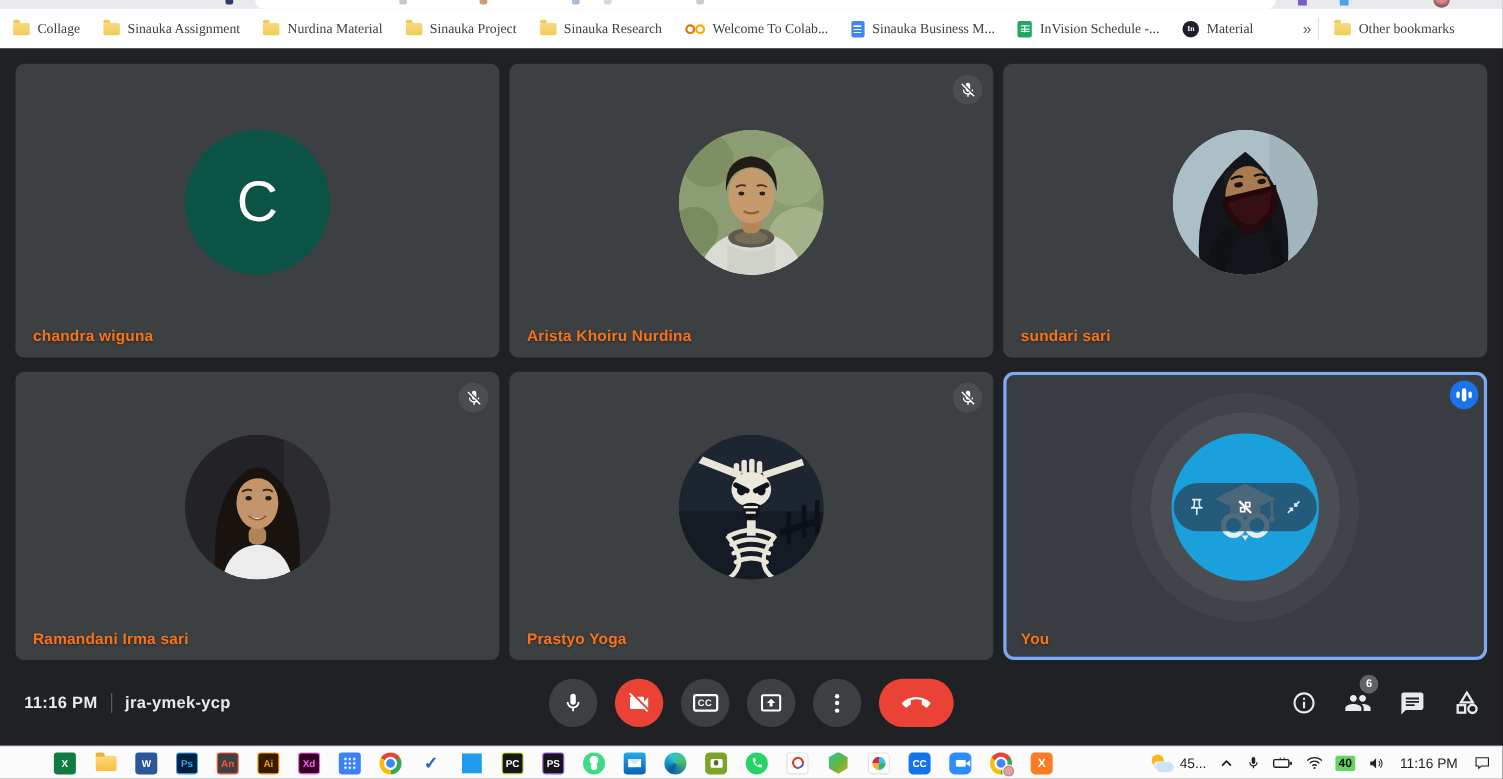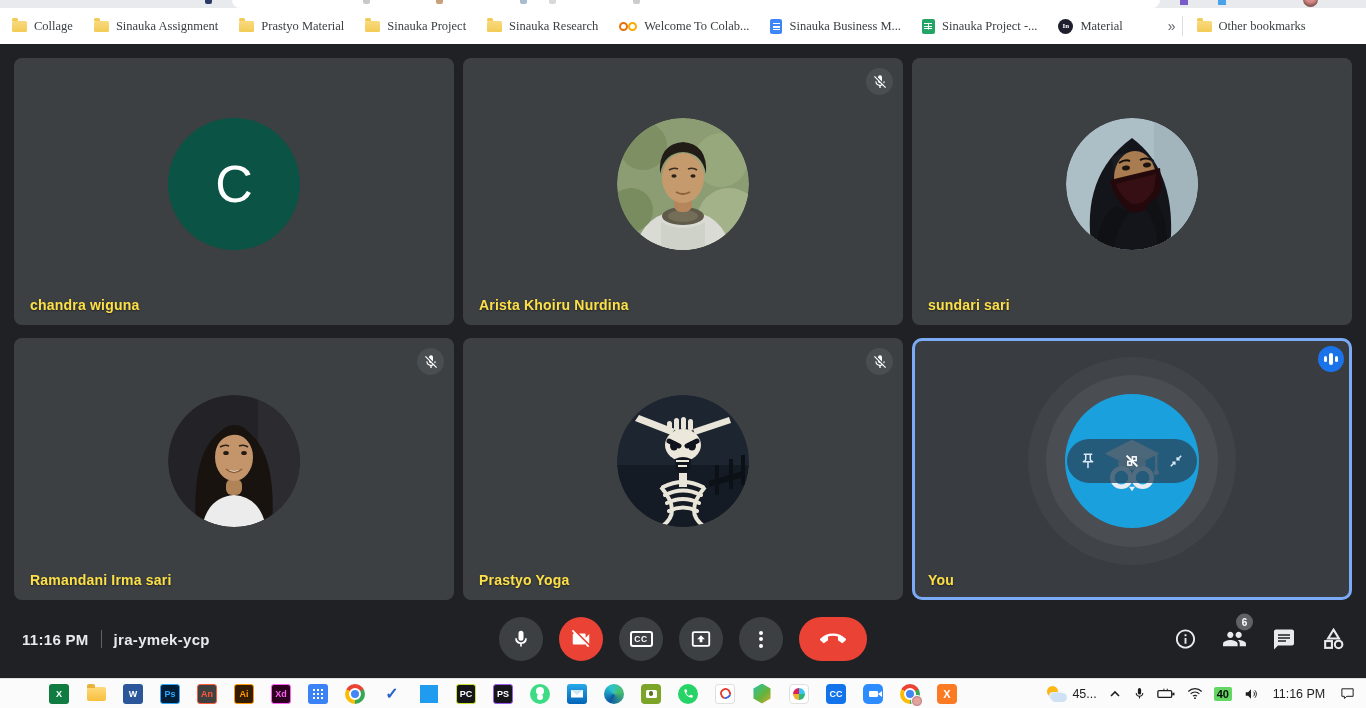--- a/index.html
+++ b/index.html
@@ -31,21 +31,21 @@
      linear-gradient(#fff 0 0) 3.4px 0/1.3px 6.5px no-repeat; }
   .bm-invision { width:15px; height:15px; border-radius:50%; background:#1e1e2d; color:#fff; font-size:7px; font-weight:700; display:flex; align-items:center; justify-content:center; flex:0 0 auto; }
   .bm-chevrons { font-size:14px; color:#5f6368; margin:0 6px 0 24px; cursor:pointer; }
   .bm-sep { width:1px; height:20px; background:#dadce0; margin-right:14px; }
 
   
   .meet { position:absolute; top:44px; left:0; width:1366px; height:634px; background:#202124; }
   .tiles { position:absolute; top:14px; left:14px; width:1338px; height:542px; display:grid; grid-template-columns:1fr 1fr 1fr; grid-template-rows:267px 262px; gap:13px 9px; }
   .tile { position:relative; background:#3c4043; border-radius:8px; }
   .tile.you { border-radius:10px; box-shadow:inset 0 0 0 3px #7baaf7; background:#393c40; }
-  .tile-name { position:absolute; left:16px; bottom:12px; color:#fde047; font-size:14px; font-weight:700; letter-spacing:.2px; text-shadow:0 1px 2px rgba(0,0,0,.45);margin-top:32px; }
+  .tile-name { position:absolute; left:16px; bottom:12px; color:#f97316; font-size:14px; font-weight:700; letter-spacing:.2px; text-shadow:0 1px 2px rgba(0,0,0,.45);margin-top:32px; }
   .mute-badge { position:absolute; top:10px; right:10px; width:27px; height:27px; border-radius:50%; background:rgba(76,81,86,.8); display:flex; align-items:center; justify-content:center; }
   .audio-badge { position:absolute; top:8px; right:8px; width:26px; height:26px; border-radius:50%; background:#1a73e8; display:flex; align-items:center; justify-content:center; gap:2px; }
   .audio-badge i { width:3.5px; background:#fff; border-radius:2px; }
   .audio-badge i:nth-child(1){height:6px;} .audio-badge i:nth-child(2){height:12px;} .audio-badge i:nth-child(3){height:6px;}
 
   .avatar { position:absolute; left:50%; top:calc(50% - 8px); transform:translate(-50%,-50%); }
   .avatar-initial { width:132px; height:132px; border-radius:50%; background:#0b5345; color:#fff; display:flex; align-items:center; justify-content:center; font-size:52px; font-weight:400; }
   .avatar svg.photo { display:block; border-radius:50%; }
 
   .halo1 { position:absolute; left:50%; top:calc(50% - 8px); transform:translate(-50%,-50%); width:208px; height:208px; border-radius:50%; background:#404347; }
@@ -143,21 +143,21 @@
     <div class="bm">
       <span class="bm-folder"></span>
       <span>Collage</span>
     </div>
     <div class="bm">
       <span class="bm-folder"></span>
       <span>Sinauka Assignment</span>
     </div>
     <div class="bm">
       <span class="bm-folder"></span>
-      <span>Prastyo Material</span>
+      <span>Nurdina Material</span>
     </div>
     <div class="bm">
       <span class="bm-folder"></span>
       <span>Sinauka Project</span>
     </div>
     <div class="bm">
       <span class="bm-folder"></span>
       <span>Sinauka Research</span>
     </div>
     <div class="bm">
@@ -166,21 +166,21 @@
           <i></i>
         </span>
       <span>Welcome To Colab...</span>
     </div>
     <div class="bm">
       <span class="bm-docs"></span>
       <span>Sinauka Business M...</span>
     </div>
     <div class="bm">
       <span class="bm-sheets"></span>
-      <span>Sinauka Project -...</span>
+      <span>InVision Schedule -...</span>
     </div>
     <div class="bm">
       <span class="bm-invision">In</span>
       <span>Material</span>
     </div>
     <div class="bm-chevrons">»</div>
     <div class="bm-sep"></div>
     <div class="bm">
       <span class="bm-folder"></span>
       <span>Other bookmarks</span>

